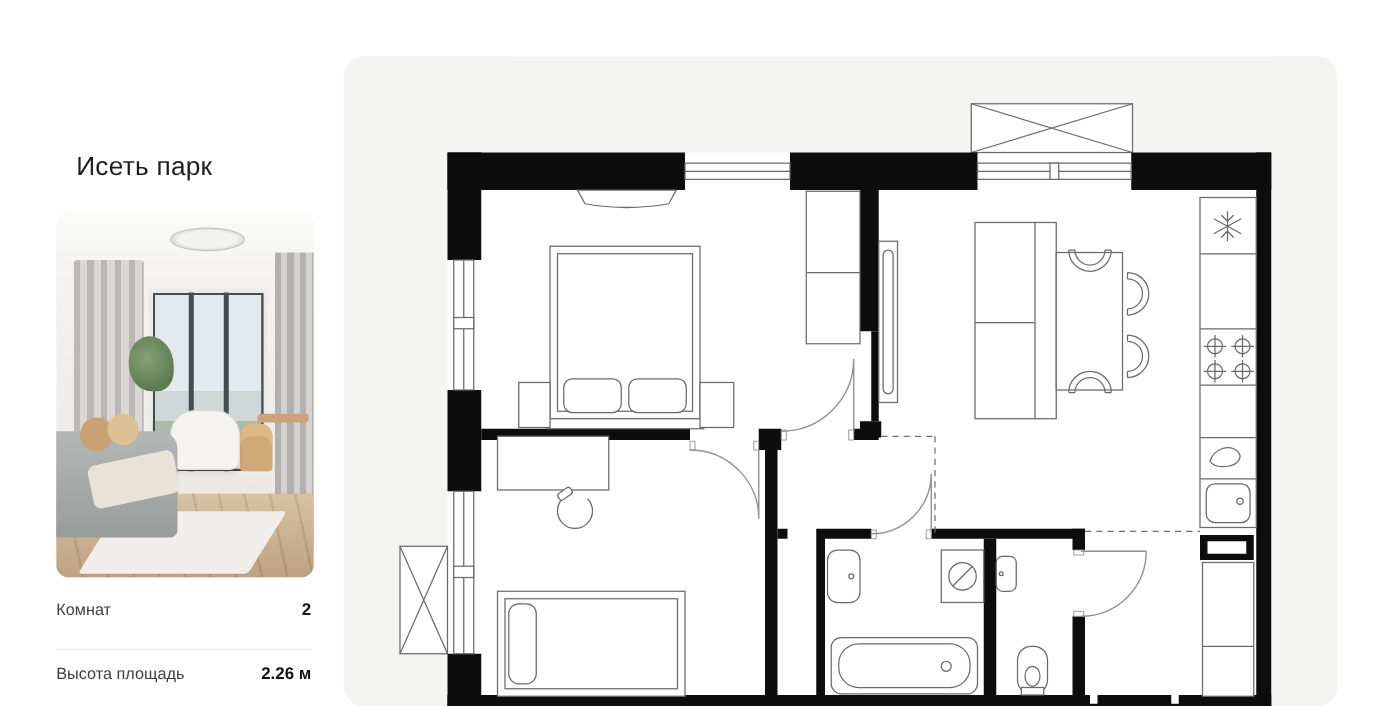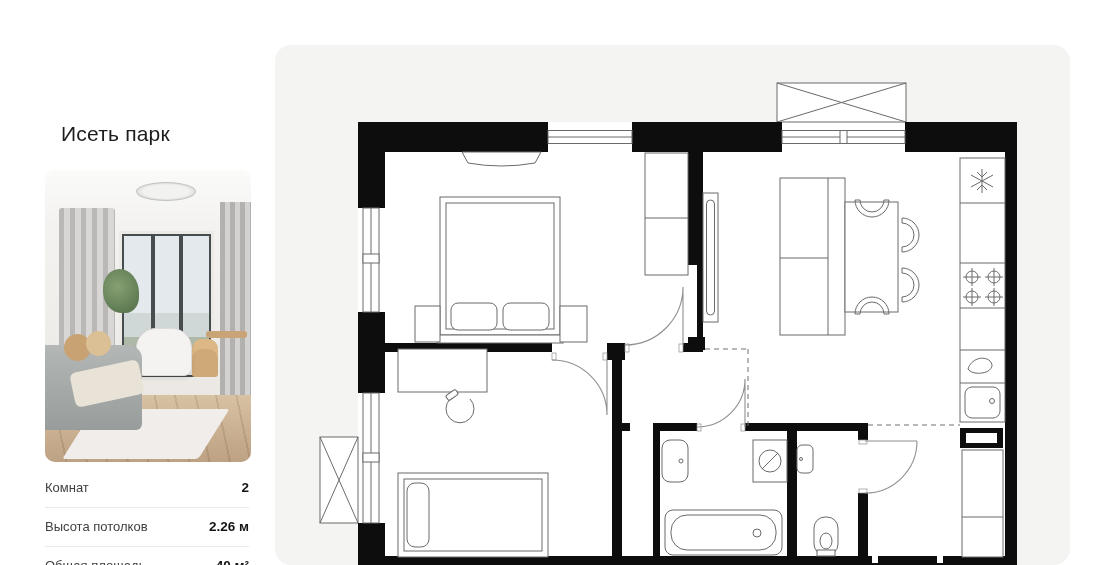--- a/index.html
+++ b/index.html
@@ -37,21 +37,21 @@
   .ph-pillow1{left:9%;top:56%;width:27px;height:27px;border-radius:50%;background:#c8a272;}
   .ph-pillow2{left:20%;top:55%;width:25px;height:25px;border-radius:50%;background:#dcc095;}
   .ph-throw{left:13%;top:67%;width:34%;height:12%;background:#e9e2d6;border-radius:6px;transform:rotate(-12deg);}
   .ph-floor{left:0;bottom:0;width:100%;height:23%;
       background:linear-gradient(180deg,#d8c2a3,#bda183),repeating-linear-gradient(78deg,rgba(90,60,30,.12) 0 2px,rgba(0,0,0,0) 2px 20px);
       background-blend-mode:multiply;}
   .ph-rug{left:16%;bottom:1%;width:66%;height:17%;background:#f0edea;transform:skewX(-32deg);border-radius:3px;}
 
   .details{position:absolute;left:45px;top:480px;width:204px;}
   .row{display:flex;justify-content:space-between;align-items:baseline;
-       padding:11px 0 12px;border-bottom:1px solid #e9e9e7;}
+       padding:11px 0 24px;border-bottom:1px solid #e9e9e7;}
   .row:first-child{padding-top:0;}
   .row .lbl{font-size:13px;color:#3f3f41;}
   .row .val{font-size:13.5px;font-weight:700;color:#141415;}
 
   
   .plan-panel{position:absolute;left:275px;top:45px;width:795px;height:520px;
               background:#f4f4f2;border-radius:16px;overflow:hidden;}
   .plan-panel svg{display:block;}
 
   .w{fill:#0d0d0d;}
@@ -88,21 +88,21 @@
     <div class="ph ph-pillow2"></div>
     <div class="ph ph-throw"></div>
   </div>
 
   <div class="details">
     <div class="row">
       <span class="lbl">Комнат</span>
       <span class="val">2</span>
     </div>
     <div class="row">
-      <span class="lbl">Высота потолков</span>
+      <span class="lbl">Высота площадь</span>
       <span class="val">2.26 м</span>
     </div>
     <div class="row">
       <span class="lbl">Общая площадь</span>
       <span class="val">40 м²</span>
     </div>
   </div>
 </aside>
 
 <section class="plan-panel">

